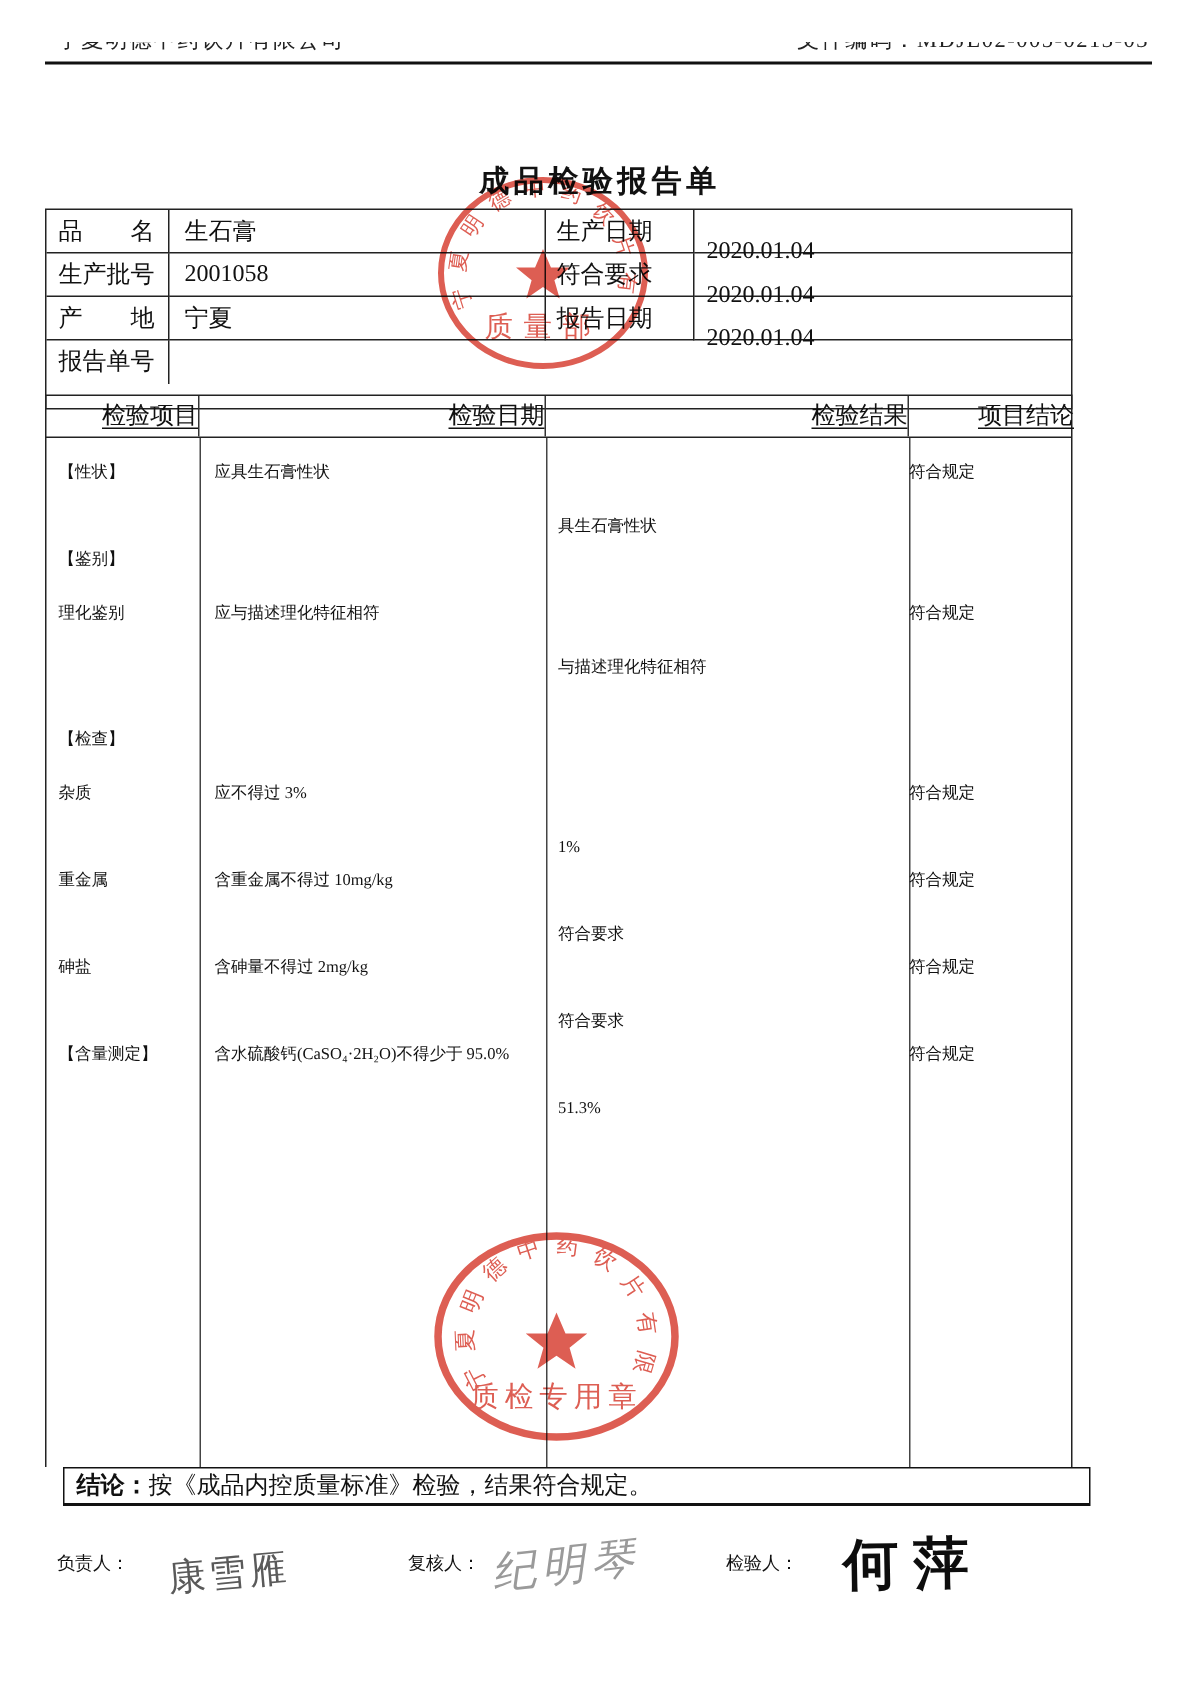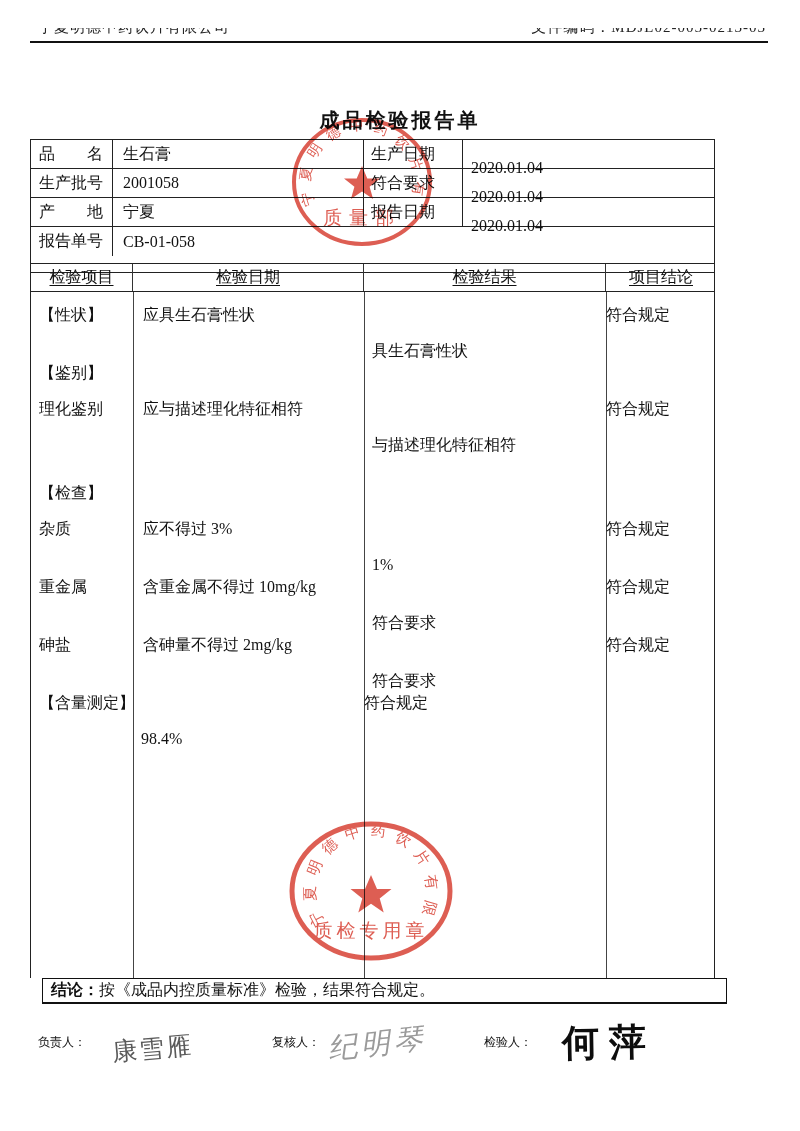--- a/index.html
+++ b/index.html
@@ -31,31 +31,31 @@
   .ic.val  { padding-left:10px; }
   .ic.lab2 { padding-left:7px; }
   .ic.val2 { padding-left:8px;margin-top:28px; }
   .ic.lastrow { border-bottom:none; }
   .ic.span3 { grid-column:2 / 5; }
 
   
   .spec-head { position:absolute; left:30px; top:263px; width:685px; height:29px;
                display:grid; grid-template-columns:102px 231px 242px 110px;
                border:1px solid #222; }
-  .sh { display:flex; align-items:center; justify-content:center; font-size:16px; }
+  .sh { display:flex; align-items:center; justify-content:flex-end; font-size:16px; }
   .sh span { text-decoration:underline; text-underline-offset:3px; }
   .sh.rb { border-right:1px solid #333; }
 
   
   .spec-body { position:absolute; left:30px; top:292px; width:685px; height:686px;
                border-left:1px solid #222; border-right:1px solid #222; }
   .vline { position:absolute; top:0; bottom:0; width:1px; background:#444; }
   .vl1 { left:102px; } .vl2 { left:333px; } .vl3 { left:575px; }
   .sr { position:relative; display:grid; grid-template-columns:102px 231px 242px 110px;
-        min-height:22px; line-height:22px; font-size:16px; }
+        min-height:22px; line-height:22px; font-size:11px; }
   .sr .c1 { padding-left:8px;  white-space:nowrap; }
   .sr .c2 { padding-left:10px; padding-right:6px; }
   .sr .c3 { padding-left:8px;margin-top:36px; }
   .sr .c4 { }
   .mt12 { margin-top:12px; }
   .sp26 { height:26px; }
 
   
   .conclusion { position:absolute; left:30px; top:978px; width:685px; height:26px;
                 border:1px solid #111; border-bottom:2px solid #111;
@@ -104,21 +104,20 @@
     <div class="ic rb val">2001058</div>
     <div class="ic rb lab2">符合要求</div>
     <div class="ic val2">2020.01.04</div>
 
     <div class="ic rb">产　　地</div>
     <div class="ic rb val">宁夏</div>
     <div class="ic rb lab2">报告日期</div>
     <div class="ic val2">2020.01.04</div>
 
     <div class="ic rb lastrow">报告单号</div>
-    <div class="ic val span3 lastrow">CB-01-058</div>
   </div>
 
   <div class="spec-head">
     <div class="sh rb">
         <span>检验项目</span>
       </div>
     <div class="sh rb">
         <span>检验日期</span>
       </div>
     <div class="sh rb">
@@ -172,21 +171,22 @@
       <div class="c4">符合规定</div>
     </div>
     <div class="sr">
       <div class="c1">砷盐</div>
       <div class="c2">含砷量不得过 2mg/kg</div>
       <div class="c3">符合要求</div>
       <div class="c4">符合规定</div>
     </div>
     <div class="sr">
       <div class="c1">【含量测定】</div>
-      <div class="c3">98.4%</div>
+      <div class="c2">含水硫酸钙(CaSO₄·2H₂O)不得少于 95.0%</div>
+      <div class="c3">51.3%</div>
       <div class="c4">符合规定</div>
     </div>
   </div>
 
   <div class="conclusion">
     <span class="lab">结论：</span>
     <span>按《成品内控质量标准》检验，结果符合规定。</span>
   </div>
 
   <div class="sigrow">

